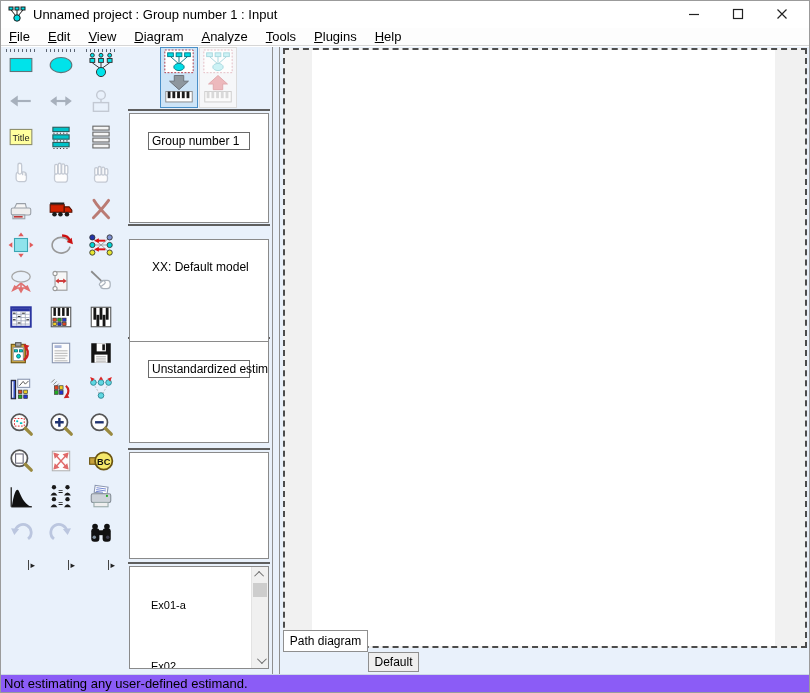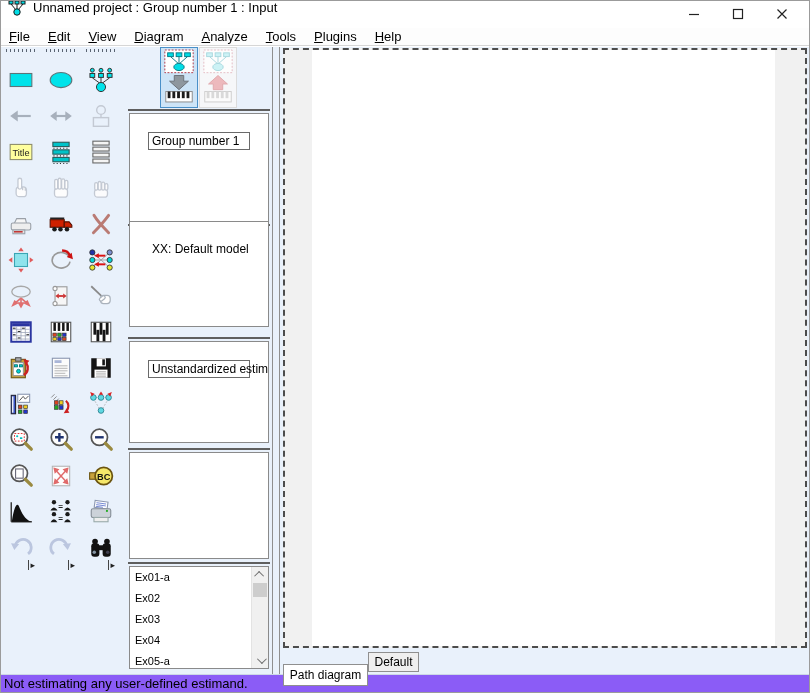--- a/index.html
+++ b/index.html
@@ -2,65 +2,65 @@
 <html><head>
 <meta charset="utf-8">
 <style>
   html,body{margin:0;padding:0}
   body{width:810px;height:693px;position:relative;overflow:hidden;
        font-family:"Liberation Sans",sans-serif;background:#fff;color:#000}
   #frame{position:absolute;inset:0;border:1px solid #9b9b9b;pointer-events:none;z-index:50}
 
   
   .titlebar{position:absolute;left:0;top:0;width:810px;height:28px;background:#fff;
-            display:flex;}
+            display:flex;align-items:center}
   .app-icon{margin-left:8px;display:inline-flex}
   .wtitle{margin-left:7px;font-size:13px;white-space:nowrap}
   .winbtns{position:absolute;right:6px;top:0;height:28px;display:flex}
   .winbtn{width:44px;height:28px;display:flex;align-items:center;justify-content:center}
 
   
   .menubar{position:absolute;top:28px;left:0;width:810px;height:18px;background:#fdfdfd;
            border-bottom:1px solid #d6d6d6;display:flex;align-items:center;font-size:13px;box-sizing:border-box}
   .menu-item{padding:0 9px;height:17px;line-height:17px;cursor:default}
   .menu-item u{text-decoration:underline}
 
   
   .main{position:absolute;top:47px;left:0;width:810px;height:627px;background:#e9f1fb}
 
   
   .handles{position:absolute;left:1px;top:2px;width:124px;display:flex}
   .handle-cell{width:40px;display:flex;justify-content:center}
   .handle{width:30px;height:3px;background-image:repeating-linear-gradient(90deg,#5a6472 0 1.5px,transparent 1.5px 4px)}
-  .tb-grid{position:absolute;left:1px;top:15px;width:124px;display:grid;
+  .tb-grid{position:absolute;left:1px;top:0;width:124px;display:grid;
            grid-template-columns:repeat(3,40px);grid-auto-rows:36px}
   .tbtn{display:flex;align-items:center;justify-content:center;cursor:default}
   .tbtn .ticon{display:inline-flex}
   .ovf-row{position:absolute;left:1px;top:513px;width:124px;display:flex}
   .ovf-cell{width:40px;display:flex;justify-content:flex-end;padding-right:6px;box-sizing:border-box}
   .ovf{font-size:9px;color:#222;border-left:1px solid #444;padding-left:1px;line-height:10px}
 
   
   .viewbtn{position:absolute;width:38px;height:61px;box-sizing:border-box;
            display:flex;align-items:center;justify-content:center}
   #btn-input{left:160px;top:0;background:#cde4f7;border:1px solid #4a90c8}
   #btn-output{left:199px;top:0;background:#f6f7f9;border:1px solid #dcdcdc}
 
   .sep{position:absolute;left:128px;width:142px;height:2px;background:#5f5f5f}
   .lbox{position:absolute;left:129px;width:140px;background:#fff;border:1px solid #8a8a8a;
         box-sizing:border-box;font-size:12px;overflow:hidden}
   #groups-box{top:66px;height:110px}
-  #models-box{top:174px;height:106px}
+  #models-box{top:192px;height:106px}
   #estimates-box{top:294px;height:102px}
   #empty-box{top:405px;height:107px}
   #files-box{top:519px;height:103px;font-size:11px}
   .litem{margin:18px;padding:0 3px;height:16px;line-height:16px;border:1px solid transparent;
          white-space:nowrap;cursor:default}
   .litem.sel{border-color:#6a6a6a}
-  #files-box .litem{height:17px;line-height:17px;border:none;margin:0;padding:2px 5px}
+  #files-box .litem{height:17px;line-height:17px;border:none;margin:16px;padding:14px 5px}
 
   
   .scrollbar{position:absolute;right:0;top:0;bottom:0;width:16px;background:#f0f0f0;
              border-left:1px solid #e3e3e3}
   .sb-arrow{position:absolute;left:0;width:16px;height:15px;display:flex;align-items:center;justify-content:center}
   .sb-up{top:0}.sb-down{bottom:0}
   .chev{width:6px;height:6px;border-left:1.5px solid #6e6e6e;border-top:1.5px solid #6e6e6e}
   .chev.up{transform:rotate(45deg) translateY(2px)}
   .chev.down{transform:rotate(225deg) translateY(2px)}
   .sb-thumb{position:absolute;left:1px;top:16px;width:14px;height:14px;background:#cdcdcd}
@@ -70,21 +70,21 @@
             border-left:1px solid #8f8f8f;border-right:1px solid #8f8f8f;box-sizing:border-box}
 
   
   .canvas{position:absolute;left:283px;top:1px;width:524px;height:600px;background:#f1f1f1;
           border:2px dashed #4c4c4c;box-sizing:border-box}
   .page{position:absolute;left:27px;top:0;width:463px;height:100%;background:#fff}
 
   
   .tab{position:absolute;font-size:12px;text-align:center;border:1px solid #8f8f8f;
        box-sizing:border-box;cursor:default;white-space:nowrap}
-  .tab.active{left:283px;top:617px;width:85px;height:22px;line-height:20px;background:#fff;z-index:2}
+  .tab.active{left:283px;top:583px;width:85px;height:22px;line-height:20px;background:#fff;z-index:2}
   .tab.inactive{left:368px;top:605px;width:51px;height:20px;line-height:18px;background:#efefef}
 
   
   .statusbar{position:absolute;left:0;top:674px;width:810px;height:19px;background:#8b5cf6;
              border-top:1px solid #cdd8e6;box-sizing:border-box;font-size:13px;line-height:17px;padding-left:4px}
 </style>
 </head>
 <body>
 
 <div id="frame"></div>

